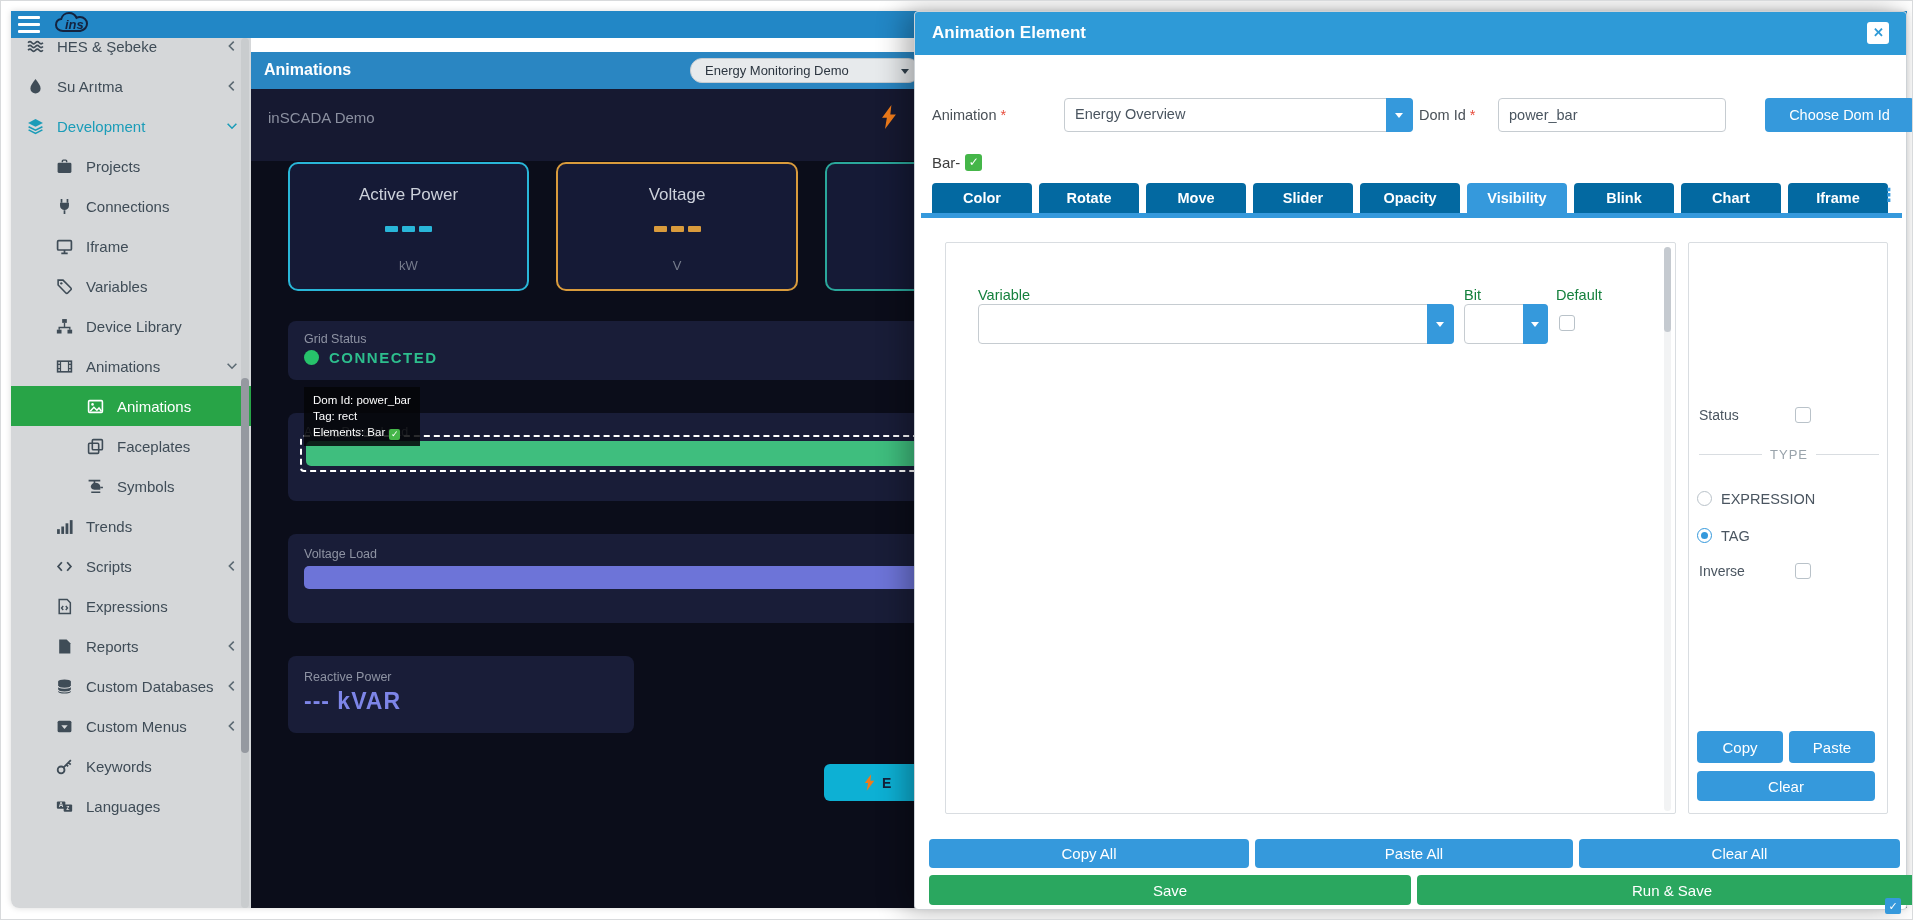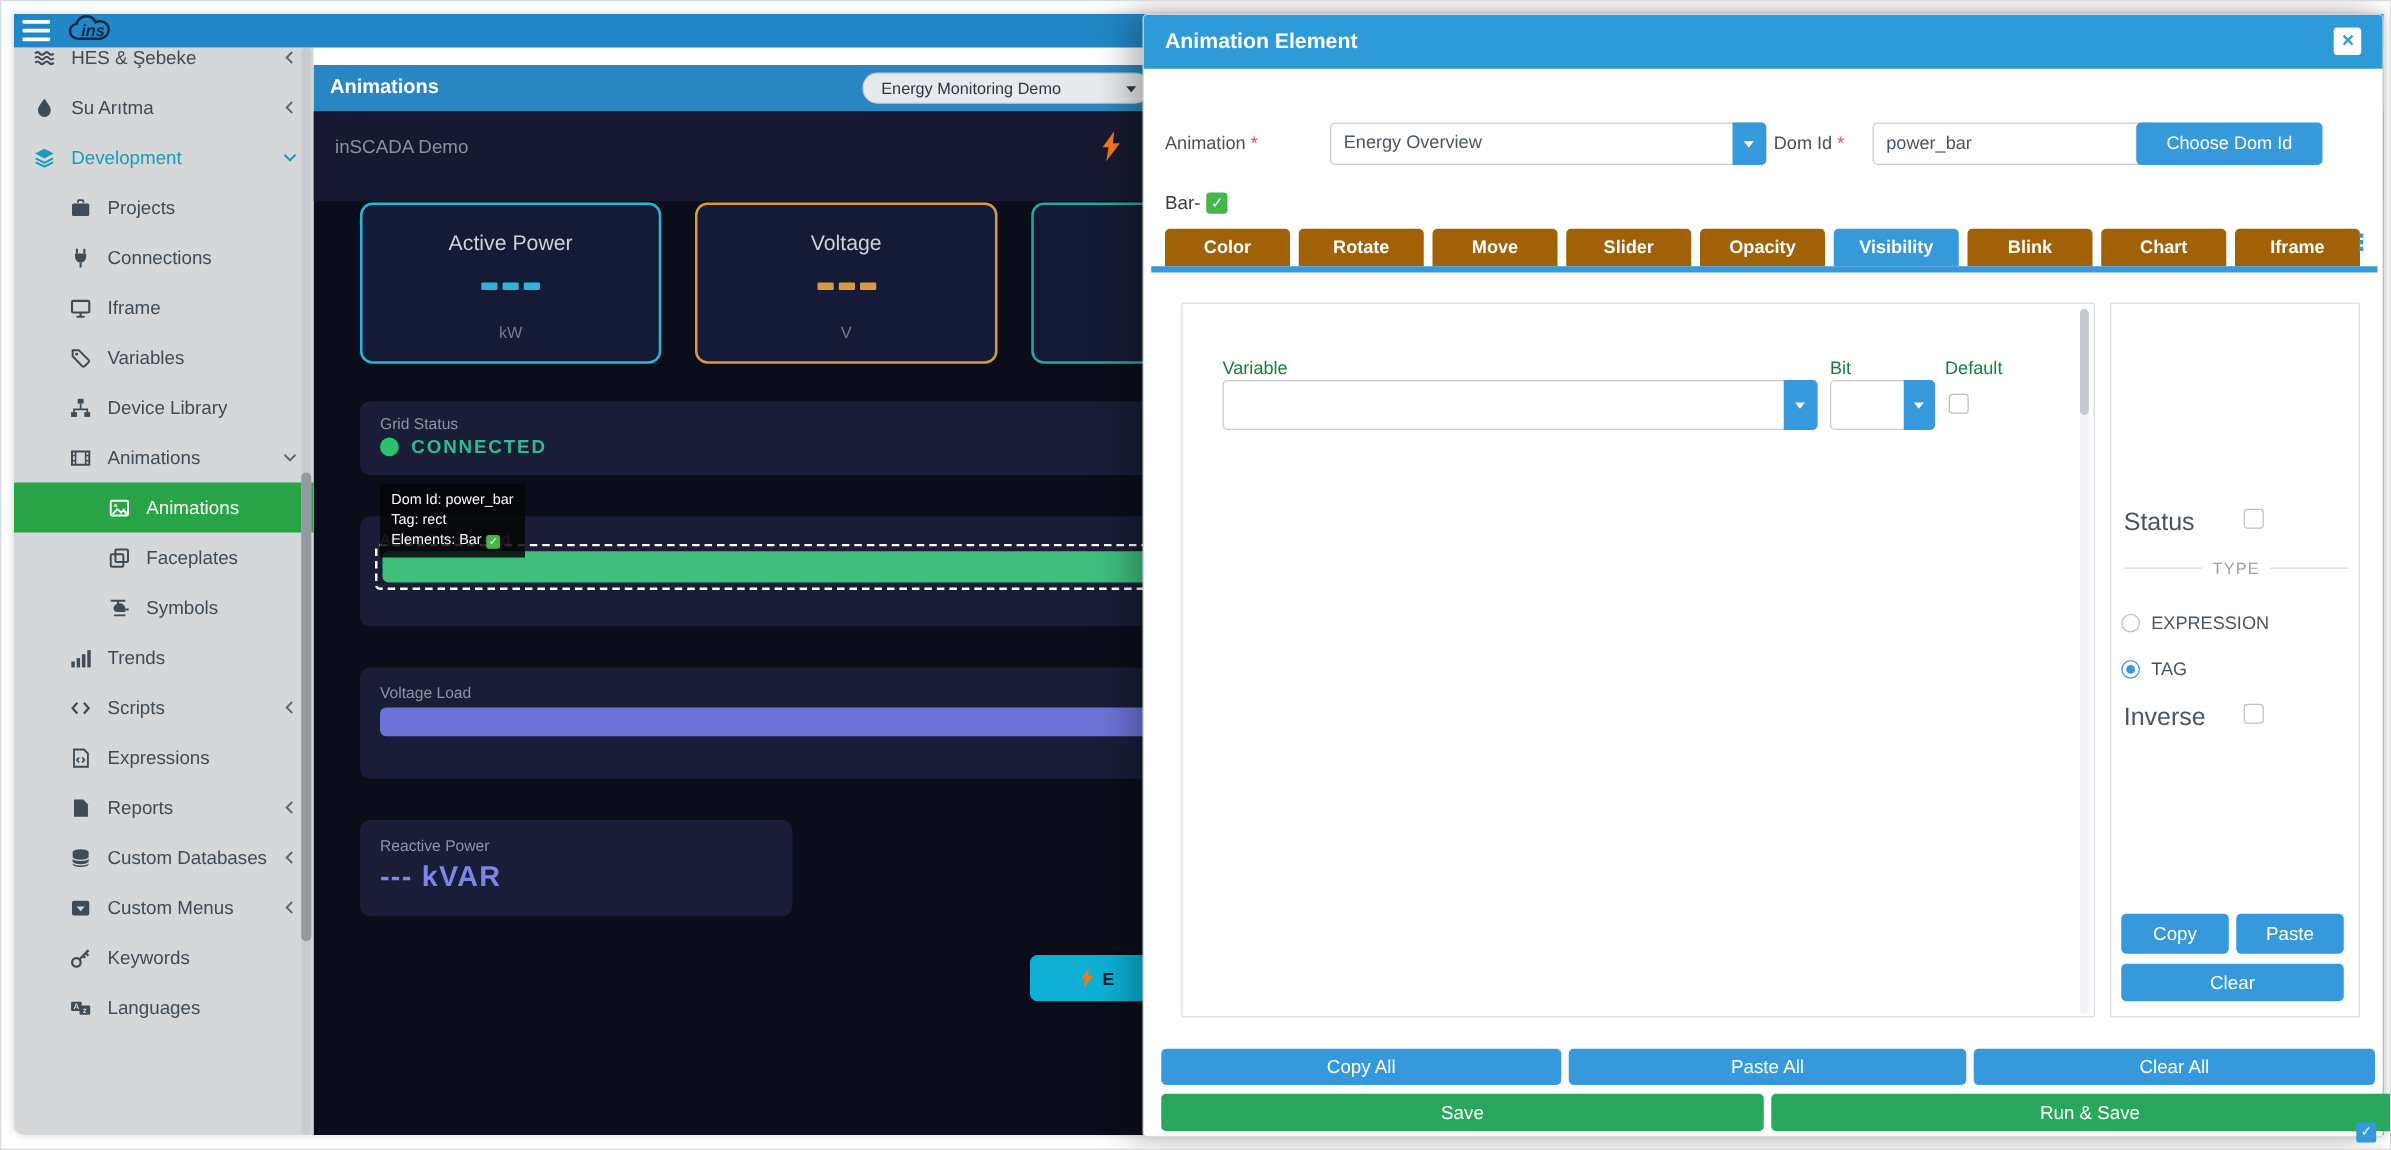--- a/index.html
+++ b/index.html
@@ -68,42 +68,42 @@
   #modal-title{position:absolute;left:17px;top:11px;color:#fff;font-size:17px;font-weight:bold;}
   #modal-close{position:absolute;right:17px;top:10px;width:22px;height:22px;background:#fff;border:none;border-radius:3px;color:#2e9ad7;font-weight:bold;font-size:13px;line-height:20px;text-align:center;cursor:pointer;}
   .f-label{position:absolute;top:95px;font-size:14.5px;color:#495057;}
   .req{color:#e74c3c;}
   .sel-box{position:absolute;top:86px;height:34px;border:1px solid #c6ccd1;border-radius:4px;background:#fff;font-size:14.5px;color:#4a5560;cursor:pointer;}
   .sel-text{position:absolute;left:10px;top:7px;}
   .sel-arrow{position:absolute;right:-1px;top:-1px;width:27px;height:34px;background:#3599dc;border-radius:0 4px 4px 0;}
   .sel-arrow:after{content:"";position:absolute;left:9px;top:15px;border-left:4.5px solid transparent;border-right:4.5px solid transparent;border-top:5px solid #fff;}
   #animation-select{left:149px;width:349px;}
   #domid-input{position:absolute;left:583px;top:86px;width:228px;height:34px;border:1px solid #c6ccd1;border-radius:4px;font-size:14.5px;color:#4a5560;padding:0 10px;font-family:inherit;}
-  #choose-dom-btn{position:absolute;left:794px;top:86px;width:149px;height:34px;background:#3599dc;color:#fff;border:none;border-radius:4px;font-size:14.5px;cursor:pointer;font-family:inherit;}
+  #choose-dom-btn{position:absolute;left:850px;top:86px;width:149px;height:34px;background:#3599dc;color:#fff;border:none;border-radius:4px;font-size:14.5px;cursor:pointer;font-family:inherit;}
   #bar-row{position:absolute;left:17px;top:142px;font-size:15px;color:#3c3c3c;display:flex;align-items:center;gap:5px;}
   .green-check{display:inline-block;width:17px;height:17px;background:#45b649;border-radius:3px;color:#fff;font-size:12px;line-height:17px;text-align:center;}
   #tabs{position:absolute;left:17px;top:171px;width:956px;display:flex;gap:7px;}
-  .tab{flex:1;height:30px;background:#a16207;border-radius:4px 4px 0 0;color:#fff;font-size:14.5px;font-weight:bold;text-align:center;line-height:30px;cursor:pointer;}
+  .tab{flex:1;height:30px;background:#0369a1;border-radius:4px 4px 0 0;color:#fff;font-size:14.5px;font-weight:bold;text-align:center;line-height:30px;cursor:pointer;}
   .tab.active{background:#3599dc;}
   #tabs-more{position:absolute;right:8px;top:172px;color:#3599dc;font-size:18px;font-weight:bold;cursor:pointer;}
   #tabs-underline{position:absolute;left:6px;top:201px;width:981px;height:5px;background:#3599dc;}
   #panel-main{position:absolute;left:30px;top:230px;width:731px;height:572px;border:1px solid #d9dde1;border-radius:2px;background:#fff;}
   #panel-scroll{position:absolute;right:4px;top:4px;width:7px;height:564px;background:#f2f3f4;border-radius:4px;}
   #panel-thumb{position:absolute;left:0;top:0;width:7px;height:85px;background:#c5cad0;border-radius:4px;}
   .p-label{position:absolute;font-size:14.5px;color:#15803d;}
   #variable-label{left:32px;top:44px;}
   #variable-select{left:32px;top:61px;width:476px;height:40px;}
   #variable-select .sel-arrow{height:40px;} #variable-select .sel-arrow:after{top:18px;}
   #bit-label{left:518px;top:44px;}
   #bit-select{left:518px;top:61px;width:84px;height:40px;}
   #bit-select .sel-arrow{width:25px;height:40px;} #bit-select .sel-arrow:after{left:8px;top:18px;}
   #default-label{left:610px;top:44px;}
   #default-checkbox{position:absolute;left:613px;top:72px;width:16px;height:16px;border:1px solid #b9c2c9;border-radius:3px;background:#fff;cursor:pointer;}
   #panel-side{position:absolute;left:773px;top:230px;width:200px;height:572px;border:1px solid #d9dde1;border-radius:2px;background:#fff;}
-  .sp-label{position:absolute;font-size:20px;color:#4a5560;}
+  .sp-label{position:absolute;font-size:14px;color:#4a5560;}
   .sp-checkbox{position:absolute;width:16px;height:16px;border:1px solid #b9c2c9;border-radius:3px;background:#fff;cursor:pointer;}
   #type-divider{position:absolute;left:10px;top:204px;width:180px;display:flex;align-items:center;color:#99a3ab;font-size:13px;letter-spacing:1px;}
   #type-divider:before,#type-divider:after{content:"";flex:1;height:1px;background:#d9dde1;}
   #type-divider span{padding:0 8px;}
   .radio{position:absolute;left:8px;width:15px;height:15px;border:1px solid #b9c2c9;border-radius:50%;background:#fff;cursor:pointer;}
   .radio.checked{border:1.5px solid #3599dc;}
   .radio.checked:after{content:"";position:absolute;left:3px;top:3px;width:7px;height:7px;border-radius:50%;background:#3599dc;}
   .radio-label{position:absolute;left:32px;font-size:14.5px;color:#4a5560;}
   .side-btn{position:absolute;background:#3599dc;color:#fff;border:none;border-radius:4px;font-size:15px;cursor:pointer;font-family:inherit;}
   #copy-btn{left:8px;top:488px;width:86px;height:32px;}

